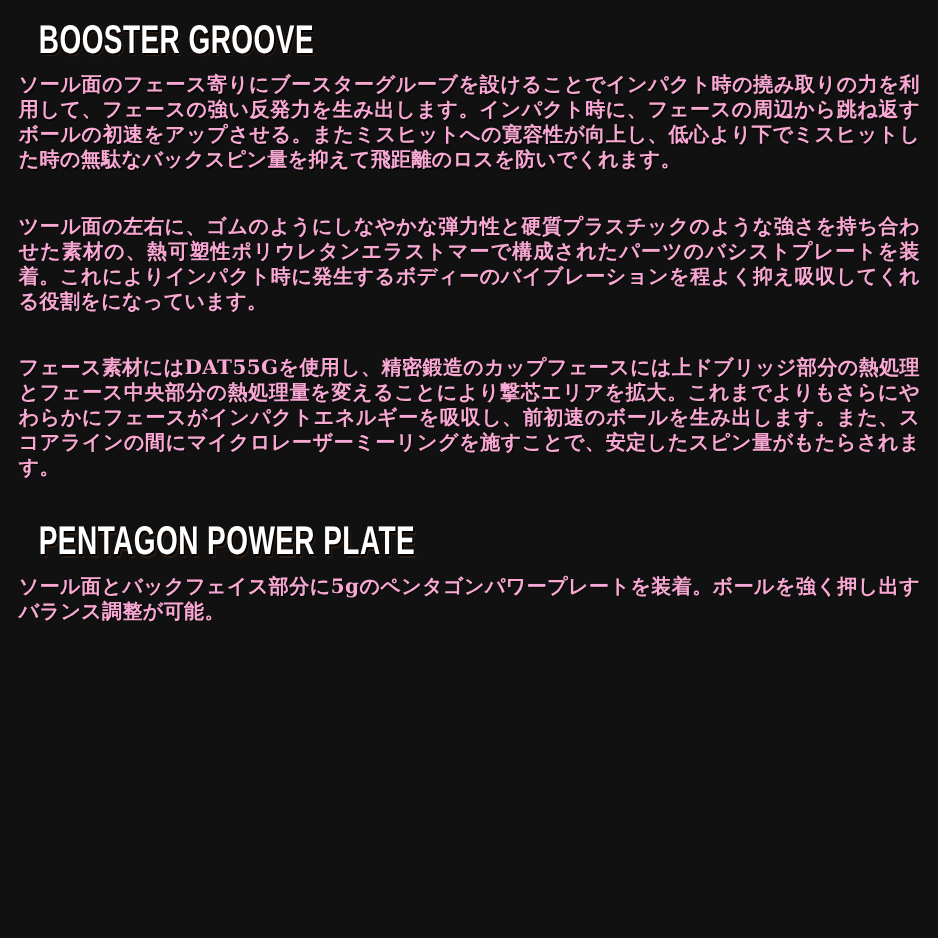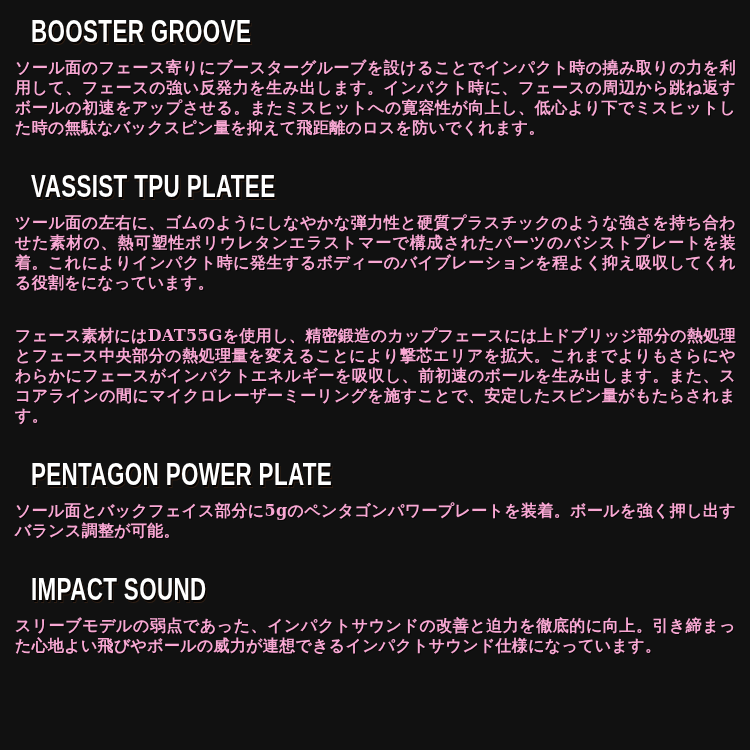--- a/index.html
+++ b/index.html
@@ -57,31 +57,26 @@
 <body>
 
 <div class="page">
 
   <div class="section">
     <h2 class="heading"><span class="heading-inner">BOOSTER GROOVE</span></h2>
     <p class="body-text">ソール面のフェース寄りにブースターグルーブを設けることでインパクト時の撓み取りの力を利用して、フェースの強い反発力を生み出します。インパクト時に、フェースの周辺から跳ね返すボールの初速をアップさせる。またミスヒットへの寛容性が向上し、低心より下でミスヒットした時の無駄なバックスピン量を抑えて飛距離のロスを防いでくれます。</p>
   </div>
 
   <div class="section">
-    <h2 class="heading"><span class="heading-inner">VASSIST TPU PLATEE</span></h2>
     <p class="body-text">ツール面の左右に、ゴムのようにしなやかな弾力性と硬質プラスチックのような強さを持ち合わせた素材の、熱可塑性ポリウレタンエラストマーで構成されたパーツのバシストプレートを装着。これによりインパクト時に発生するボディーのバイブレーションを程よく抑え吸収してくれる役割をになっています。</p>
   </div>
 
   <div class="section">
     <p class="body-text">フェース素材にはDAT55Gを使用し、精密鍛造のカップフェースには上ドブリッジ部分の熱処理とフェース中央部分の熱処理量を変えることにより撃芯エリアを拡大。これまでよりもさらにやわらかにフェースがインパクトエネルギーを吸収し、前初速のボールを生み出します。また、スコアラインの間にマイクロレーザーミーリングを施すことで、安定したスピン量がもたらされます。</p>
   </div>
 
   <div class="section">
     <h2 class="heading"><span class="heading-inner">PENTAGON POWER PLATE</span></h2>
     <p class="body-text">ソール面とバックフェイス部分に5gのペンタゴンパワープレートを装着。ボールを強く押し出すバランス調整が可能。</p>
   </div>
 
-  <div class="section">
-    <h2 class="heading"><span class="heading-inner">IMPACT SOUND</span></h2>
-    <p class="body-text">スリーブモデルの弱点であった、インパクトサウンドの改善と迫力を徹底的に向上。引き締まった心地よい飛びやボールの威力が連想できるインパクトサウンド仕様になっています。</p>
-  </div>
 
 </div>
 
 </body></html>

